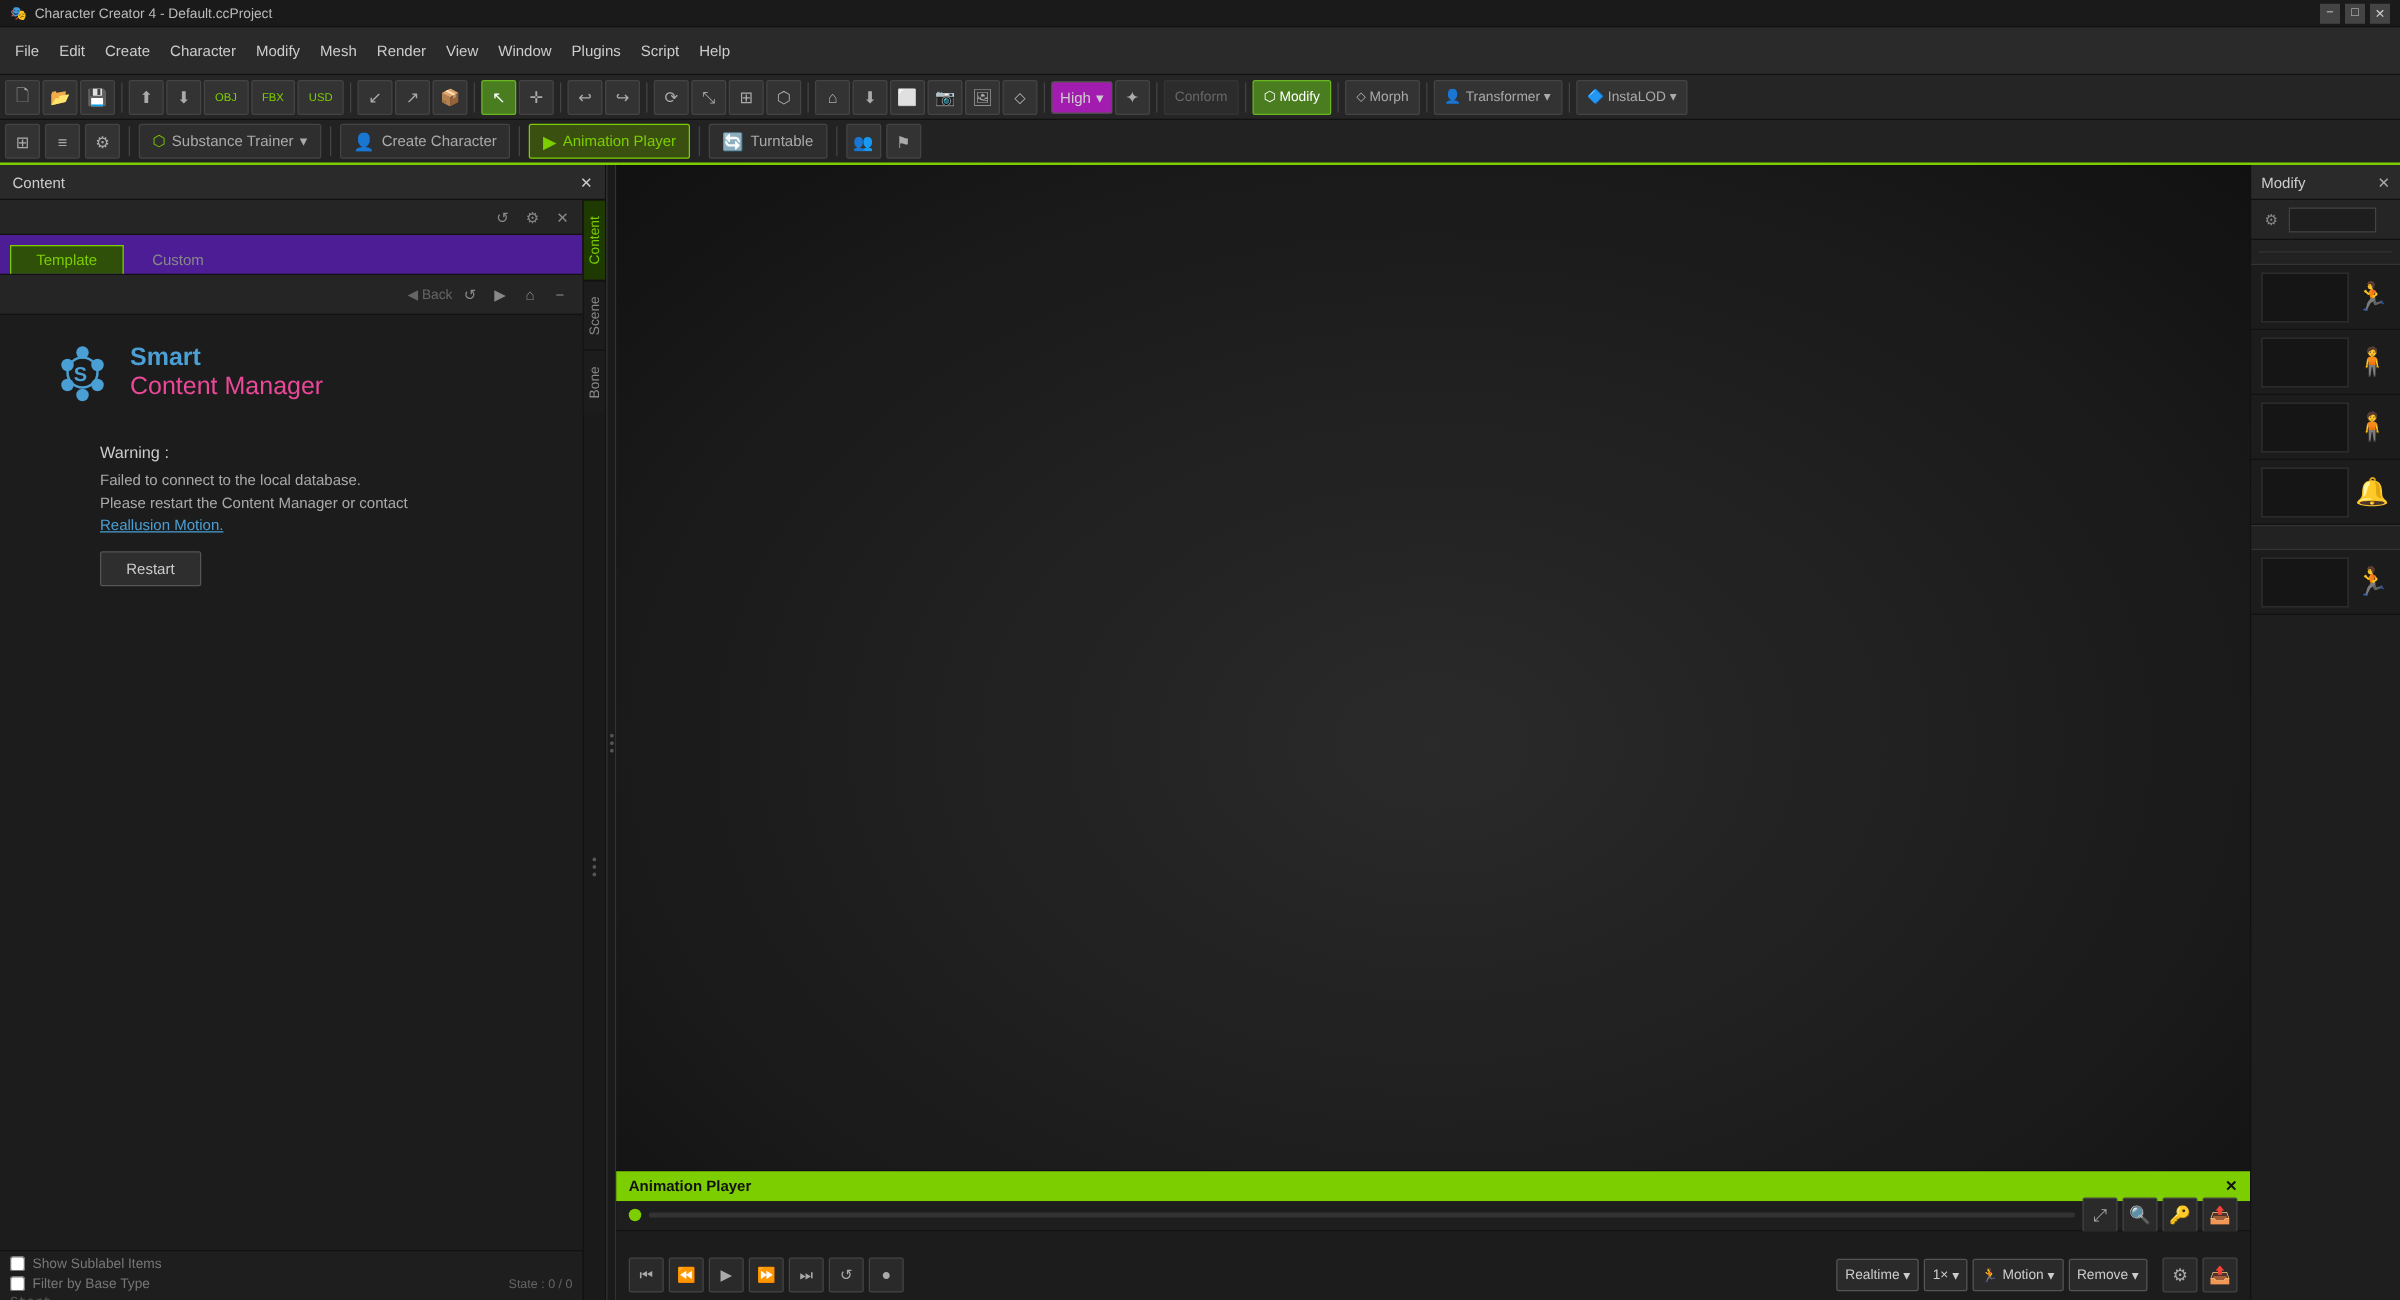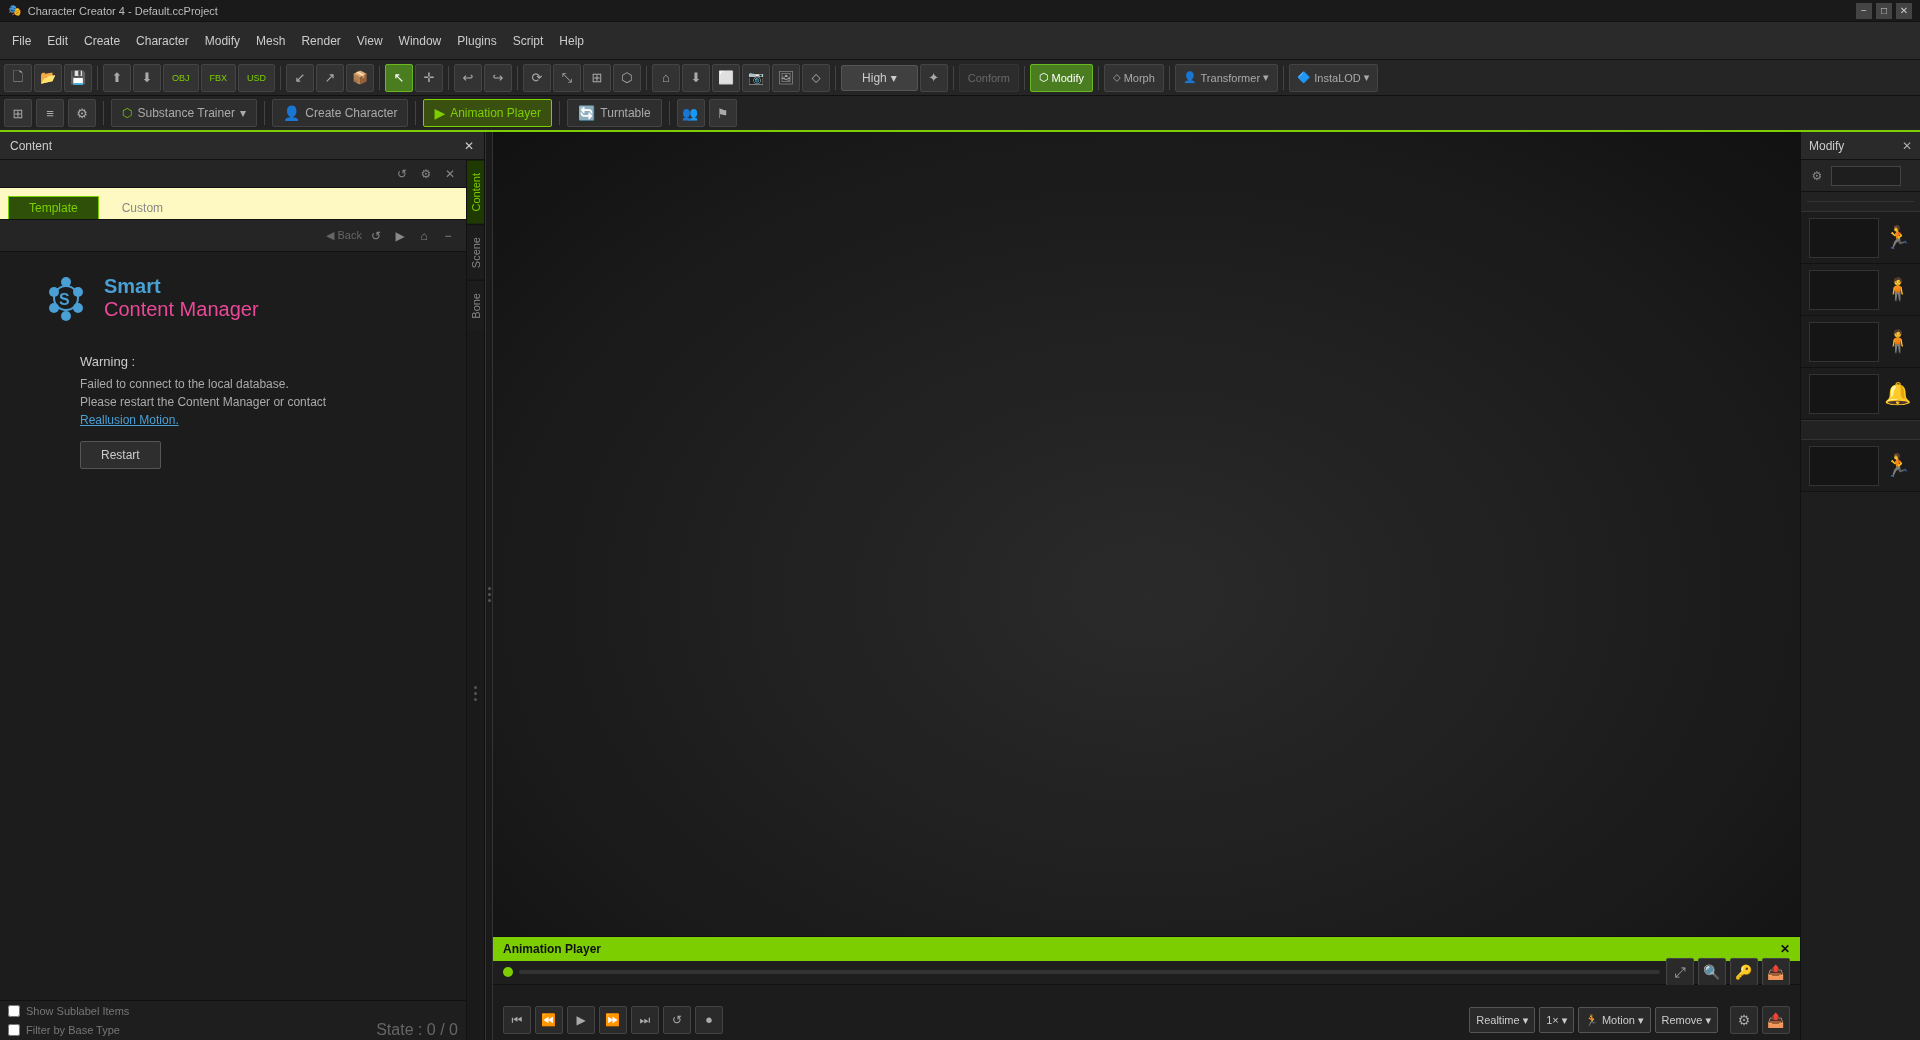--- a/index.html
+++ b/index.html
@@ -102,25 +102,25 @@
       color: #aaa;
       font-size: 11px;
       cursor: pointer;
       display: flex;
       align-items: center;
       gap: 3px;
       white-space: nowrap;
     }
     .tb-dropdown {
       height: 26px;
-      background: #404040;
+      background: #a21caf;
       border: 1px solid #555;
       color: #ccc;
       font-size: 12px;
-      padding: 0 20px;
+      padding: 0 6px;
       cursor: pointer;
       display: flex;
       align-items: center;
       gap: 4px;
       border-radius: 2px;
     }
     .active-green {
       background: #4a7c20 !important;
       border-color: #6ab820 !important;
       color: #fff !important;
@@ -221,21 +221,21 @@
       border: none;
       color: #888;
       font-size: 12px;
       cursor: pointer;
       display: flex;
       align-items: center;
       justify-content: center;
     }
     #tab-row {
       height: 32px;
-      background: #fef9c3;
+      background: #4c1d95;
       display: flex;
       align-items: flex-end;
       padding: 0 8px;
       gap: 2px;
       border-bottom: 1px solid #111;
     }
     .tab-item {
       padding: 4px 20px;
       font-size: 12px;
       cursor: pointer;
@@ -337,21 +337,21 @@
     .cb-row {
       display: flex;
       align-items: center;
       gap: 6px;
       font-size: 11px;
       color: #777;
     }
     .cb-row input[type=checkbox] { width: 12px; height: 12px; }
     .cb-row-right {
       margin-left: auto;
-      font-size: 16px;
+      font-size: 10px;
       color: #666;
       text-align: right;
     }
     .cb-bottom-row {
       display: flex;
       align-items: center;
       justify-content: space-between;
       font-size: 11px;
       color: #666;
       font-family: Liberation Mono, monospace;

